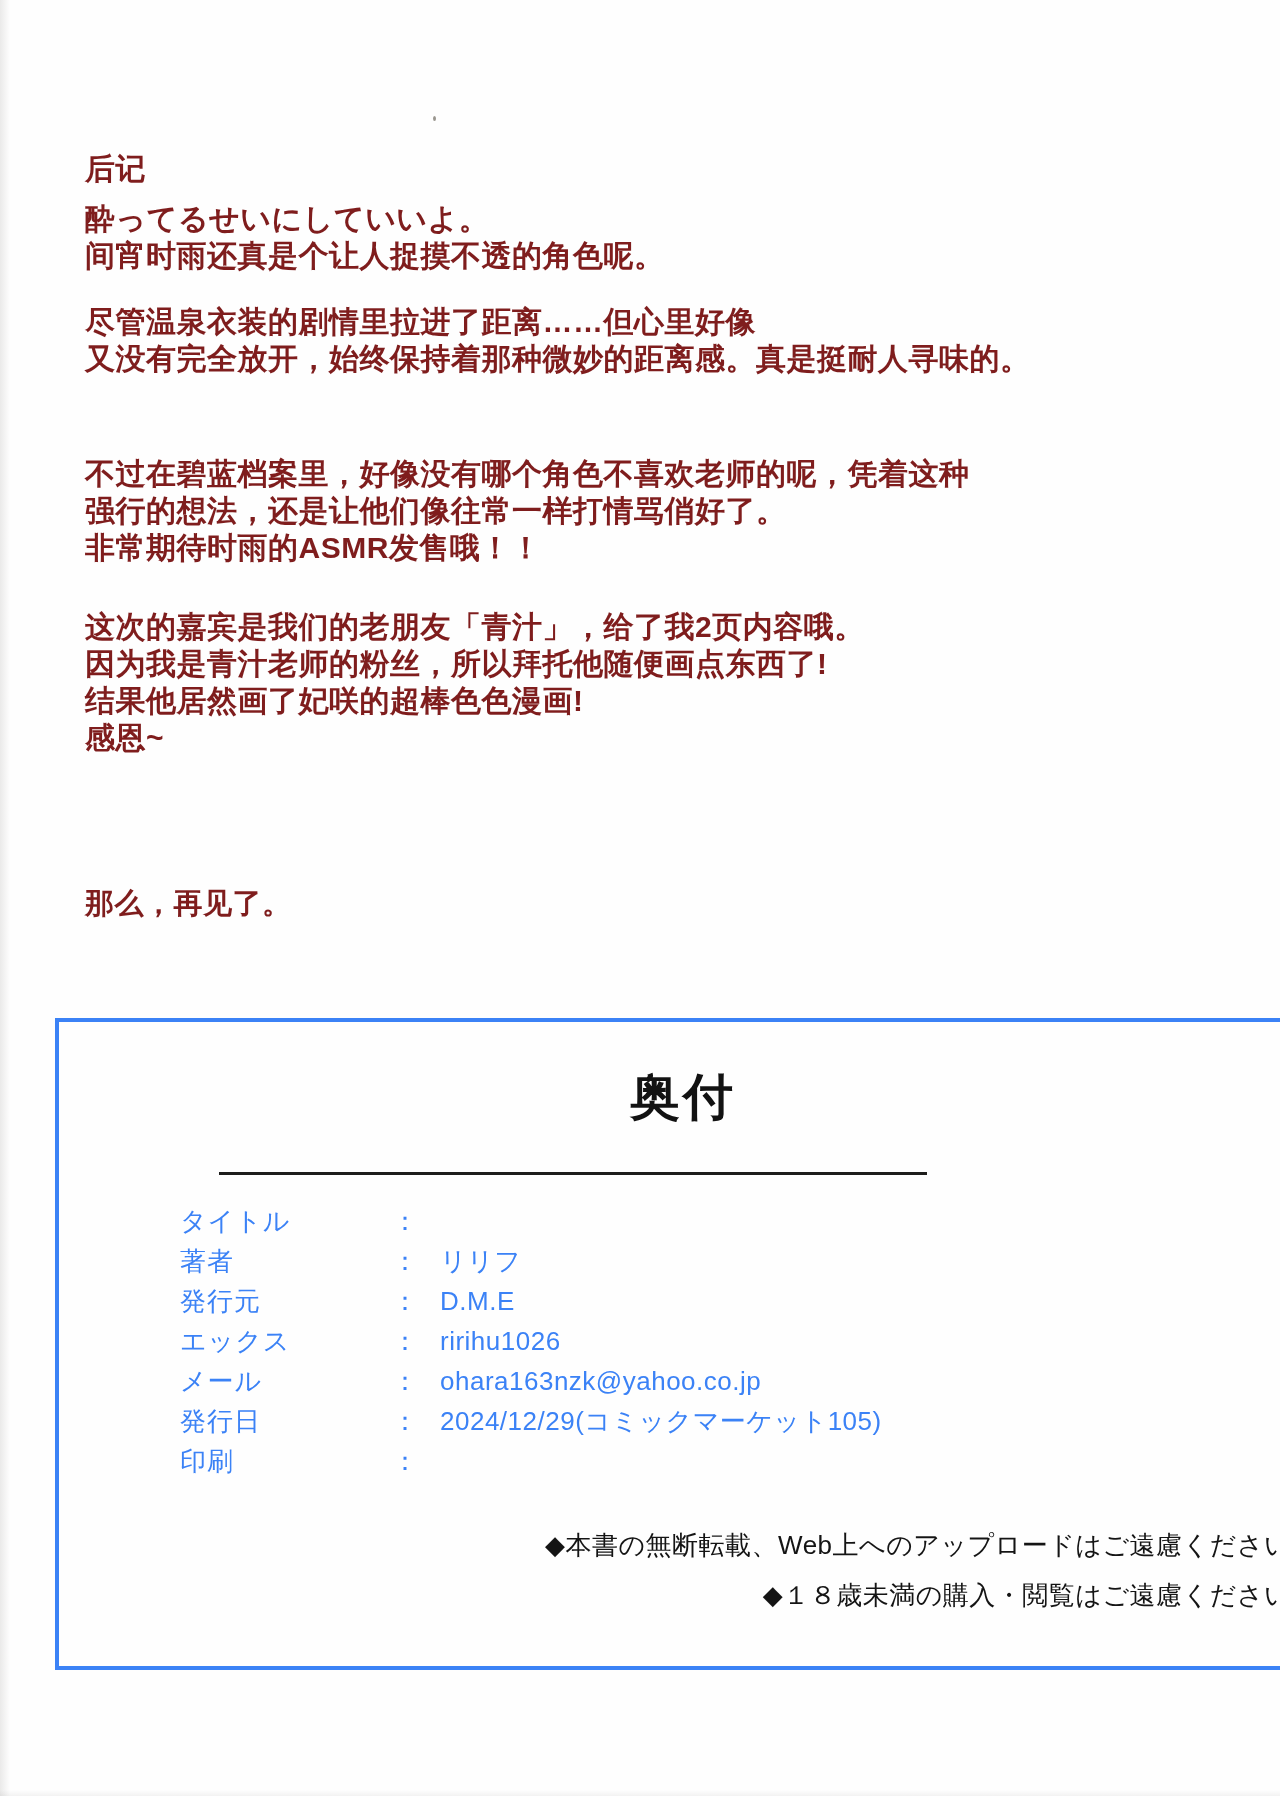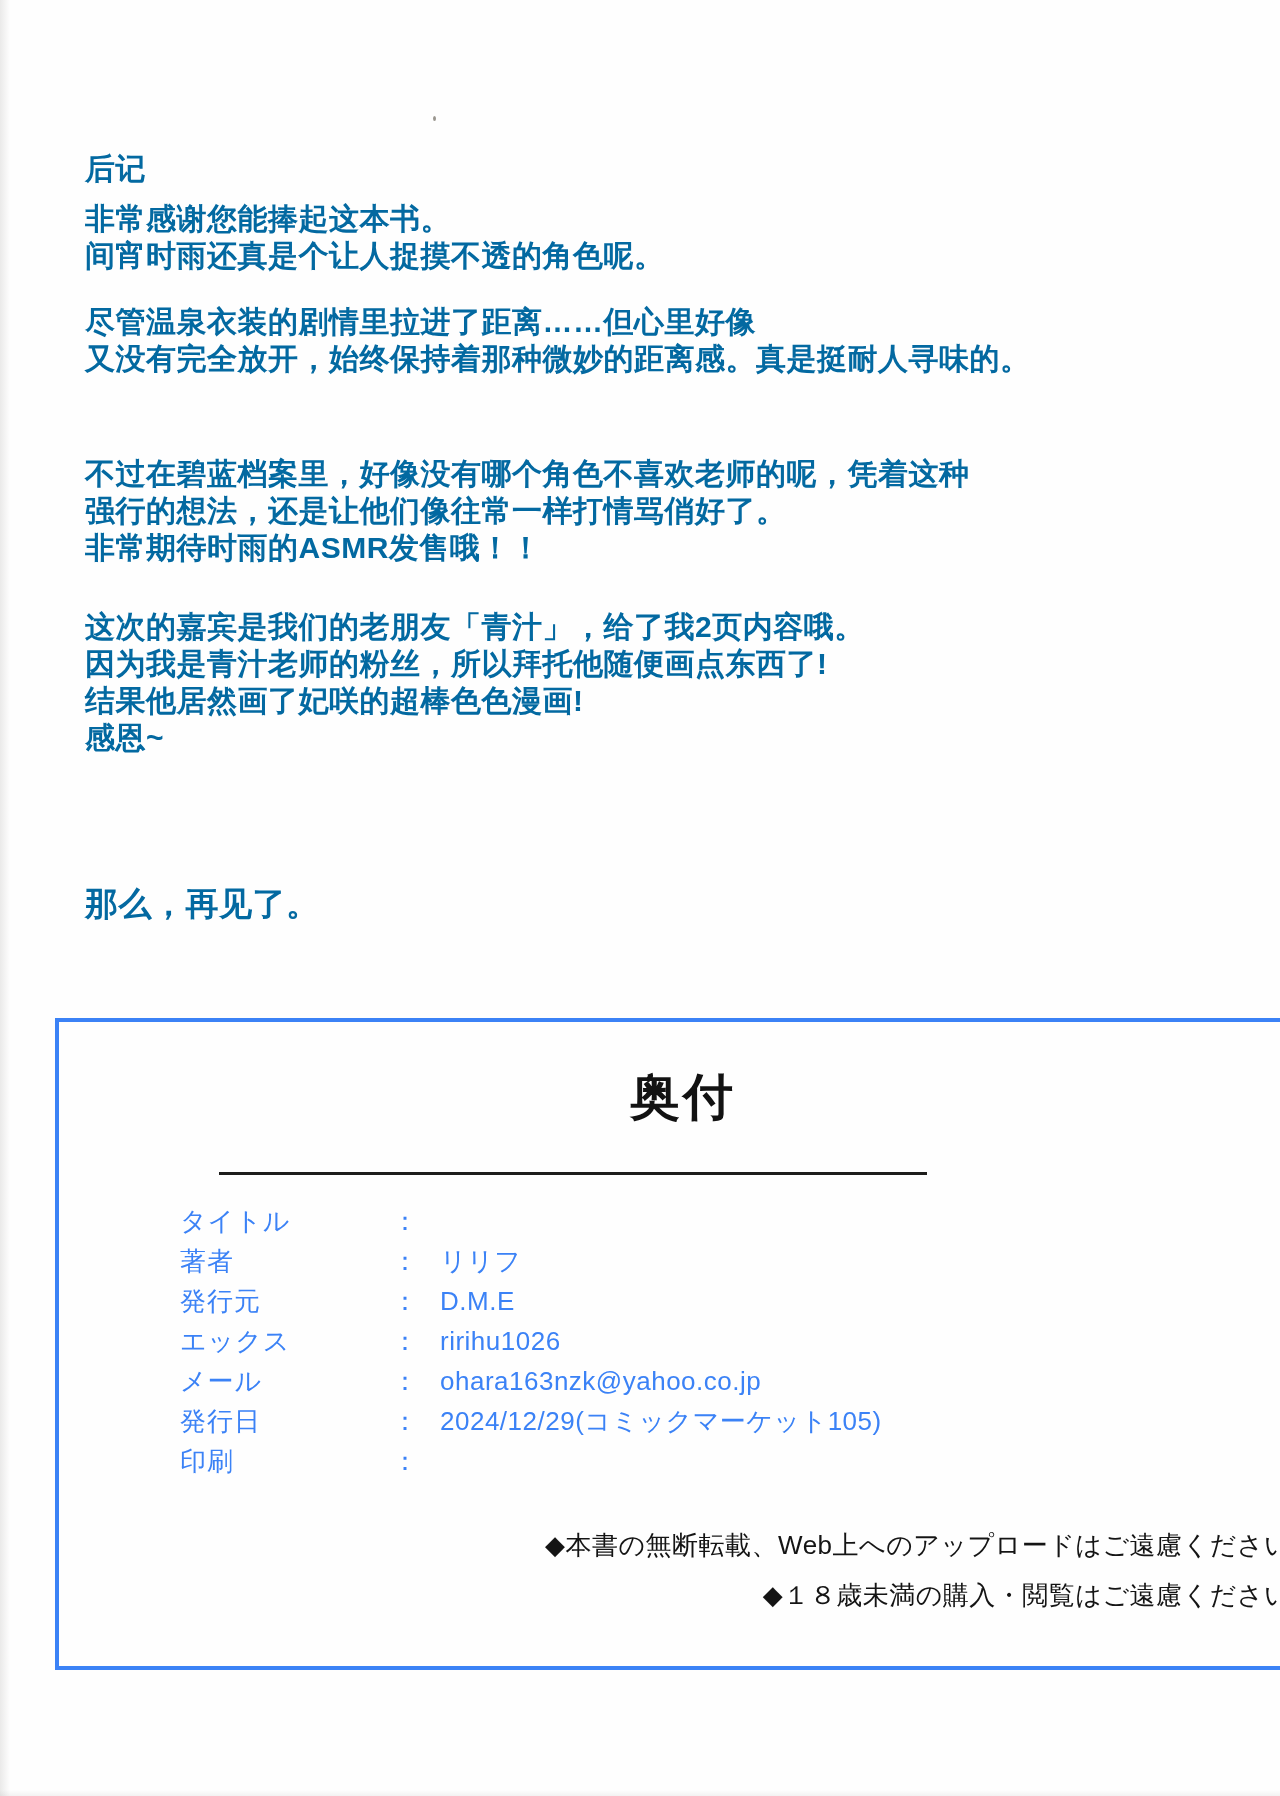--- a/index.html
+++ b/index.html
@@ -26,24 +26,24 @@
     background:#9a968f; border-radius:50%;
   }
 
   
   .para {
     position:absolute; left:85px;
     font-weight:700;
     font-size:30px; line-height:37px;
     letter-spacing:0.5px;
     white-space:nowrap;
-    color:#0369a1;
+    color:#7f1d1d;
   }
   .heading { font-size:30px; }
-  .closing { font-size:33px; font-weight:800; }
+  .closing { font-size:29px; font-weight:800; }
 
   
   .colophon {
     position:absolute; left:55px; top:1018px;
     width:1256px; height:652px;
     box-sizing:border-box;
     border:4px solid #3b82f6;
     background:#fefefe;
   }
   .colophon-title {
@@ -89,21 +89,21 @@
 <body>
 
 <div class="page">
   <div class="edge-left"></div>
   <div class="edge-bottom"></div>
   <div class="speck"></div>
 
   <div class="para heading" style="top:150px">后记</div>
 
   <div class="para" style="top:200px">
-    <div class="line">非常感谢您能捧起这本书。</div>
+    <div class="line">酔ってるせいにしていいよ。</div>
     <div class="line">间宵时雨还真是个让人捉摸不透的角色呢。</div>
   </div>
 
   <div class="para" style="top:455px">
     <div class="line">不过在碧蓝档案里，好像没有哪个角色不喜欢老师的呢，凭着这种</div>
     <div class="line">强行的想法，还是让他们像往常一样打情骂俏好了。</div>
     <div class="line">非常期待时雨的ASMR发售哦！！</div>
   </div>
 
   <div class="para" style="top:303px">

